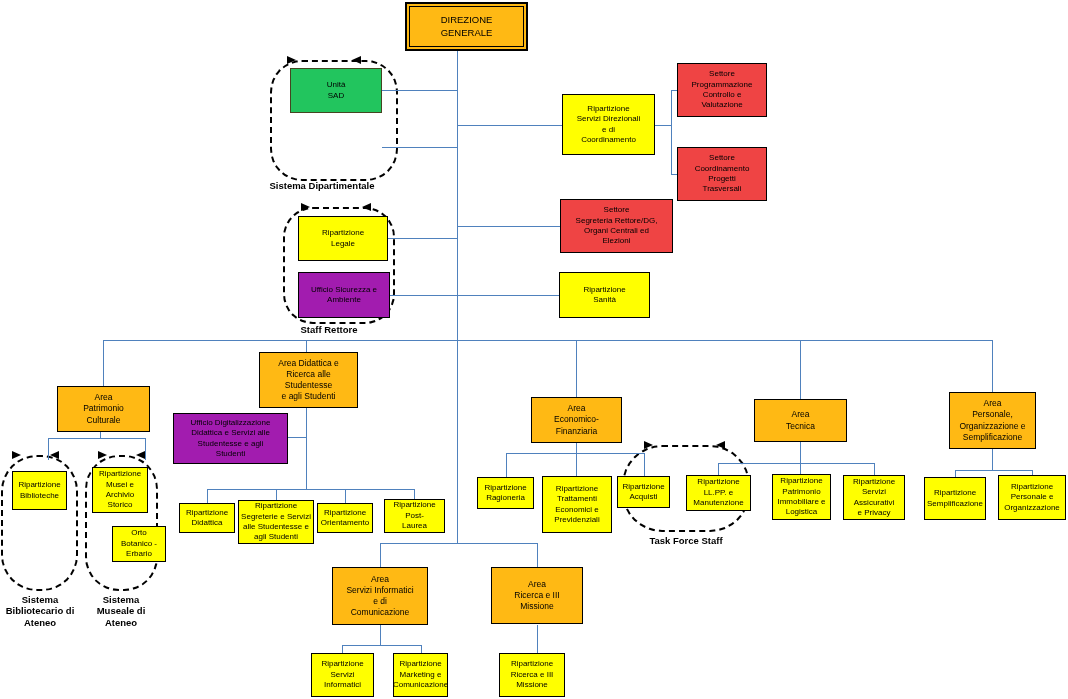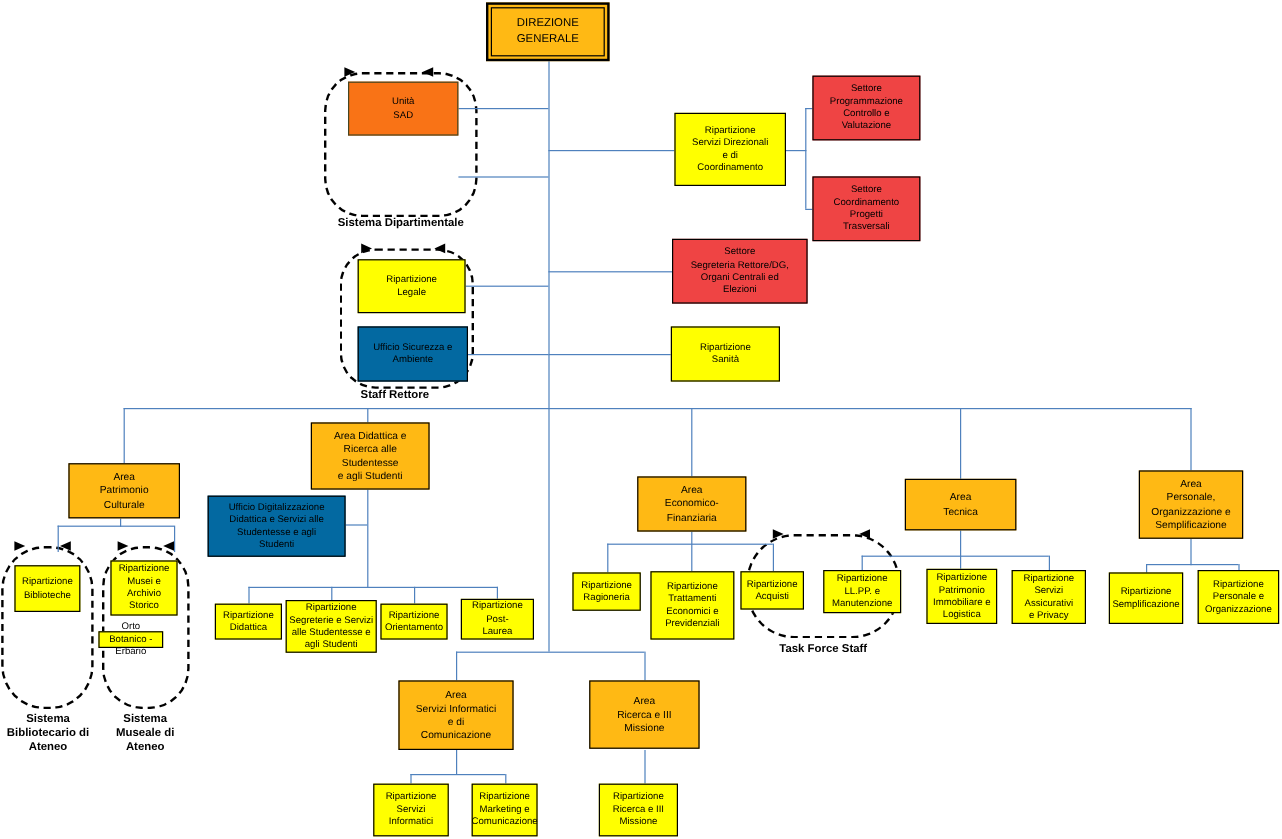--- a/index.html
+++ b/index.html
@@ -4,23 +4,23 @@
 <style>
   html,body{margin:0;padding:0;background:#fff}
   .canvas{position:relative;width:1068px;height:699px;background:#fff;
           font-family:"Liberation Sans",sans-serif;color:#000;overflow:hidden}
   .node{position:absolute;border:1px solid #000;background:#fff;
         display:flex;align-items:center;justify-content:center;text-align:center;
         white-space:pre-line;font-size:8px;line-height:1.3;box-sizing:border-box;padding:1px;z-index:2}
   .orange{background:#FFB914;font-size:8.5px}
   .root{background:#FFB914;border:2px solid #000;outline:1px solid #000;outline-offset:-5px;font-size:9.5px}
   .yellow{background:#FFFF00}
-  .olive{background:#f97316;border-color:#454521}
+  .olive{background:#22c55e;border-color:#454521}
   .pale{background:#ef4444}
-  .blue{background:#0369a1}
+  .blue{background:#a21caf}
   .line{position:absolute;background:#4F81BD;z-index:1}
   .h{height:1px}.v{width:1px}
   .group{position:absolute;border:2px dashed #000;box-sizing:border-box;z-index:0}
   .glabel{position:absolute;font-weight:bold;font-size:9.5px;text-align:center;
           white-space:pre-line;transform:translateX(-50%);line-height:1.2;z-index:2}
   .arr{position:absolute;width:0;height:0;border-top:4px solid transparent;
        border-bottom:4px solid transparent;z-index:3}
   .arr.r{border-left:9px solid #000}
   .arr.l{border-right:9px solid #000}
 </style>
@@ -39,21 +39,21 @@
   <div class="arr l" style="left:352px;top:56px"></div>
   <div class="arr r" style="left:301px;top:203px"></div>
   <div class="arr l" style="left:362px;top:203px"></div>
   <div class="arr r" style="left:12px;top:451px"></div>
   <div class="arr l" style="left:50px;top:451px"></div>
   <div class="arr r" style="left:98px;top:451px"></div>
   <div class="arr l" style="left:136px;top:451px"></div>
   <div class="arr r" style="left:644px;top:441px"></div>
   <div class="arr l" style="left:716px;top:441px"></div>
 
-  <div class="glabel" style="left:334px;top:180px">Sistema Dipartimentale</div>
+  <div class="glabel" style="left:322px;top:180px">Sistema Dipartimentale</div>
   <div class="glabel" style="left:329px;top:324px">Staff Rettore</div>
   <div class="glabel" style="left:40px;top:594px">Sistema
 Bibliotecario di
 Ateneo</div>
   <div class="glabel" style="left:121px;top:594px">Sistema
 Museale di
 Ateneo</div>
   <div class="glabel" style="left:686px;top:535px">Task Force Staff</div>
 
   <div class="line v" style="left:457px;top:51px;height:289px"></div>
@@ -100,21 +100,21 @@
   <div class="line v" style="left:1032px;top:470px;height:6px"></div>
   <div class="line h" style="left:380px;top:543px;width:157px"></div>
   <div class="line v" style="left:380px;top:543px;height:24px"></div>
   <div class="line v" style="left:537px;top:543px;height:24px"></div>
   <div class="line v" style="left:380px;top:625px;height:20px"></div>
   <div class="line h" style="left:342px;top:645px;width:79px"></div>
   <div class="line v" style="left:342px;top:645px;height:8px"></div>
   <div class="line v" style="left:421px;top:645px;height:8px"></div>
   <div class="line v" style="left:537px;top:625px;height:28px"></div>
 
-  <div class="node root" style="left:405px;top:2px;width:103px;height:49px">DIREZIONE
+  <div class="node root" style="left:405px;top:2px;width:123px;height:49px">DIREZIONE
 GENERALE</div>
   <div class="node olive" style="left:290px;top:68px;width:92px;height:45px">Unità
 SAD</div>
   <div class="node yellow" style="left:562px;top:94px;width:93px;height:61px">Ripartizione
 Servizi Direzionali
 e di
 Coordinamento</div>
   <div class="node pale" style="left:677px;top:63px;width:90px;height:54px">Settore
 Programmazione
 Controllo e
@@ -135,21 +135,21 @@
 Sanità</div>
   <div class="node orange" style="left:57px;top:386px;width:93px;height:46px">Area
 Patrimonio
 Culturale</div>
   <div class="node yellow" style="left:12px;top:471px;width:55px;height:39px">Ripartizione
 Biblioteche</div>
   <div class="node yellow" style="left:92px;top:467px;width:56px;height:46px">Ripartizione
 Musei e
 Archivio
 Storico</div>
-  <div class="node yellow" style="left:82px;top:526px;width:54px;height:14px">Orto
+  <div class="node yellow" style="left:112px;top:526px;width:54px;height:36px">Orto
 Botanico -
 Erbario</div>
   <div class="node orange" style="left:259px;top:352px;width:99px;height:56px">Area Didattica e
 Ricerca alle
 Studentesse
 e agli Studenti</div>
   <div class="node blue" style="left:173px;top:413px;width:115px;height:51px">Ufficio Digitalizzazione
 Didattica e Servizi alle
 Studentesse e agli
 Studenti</div>

